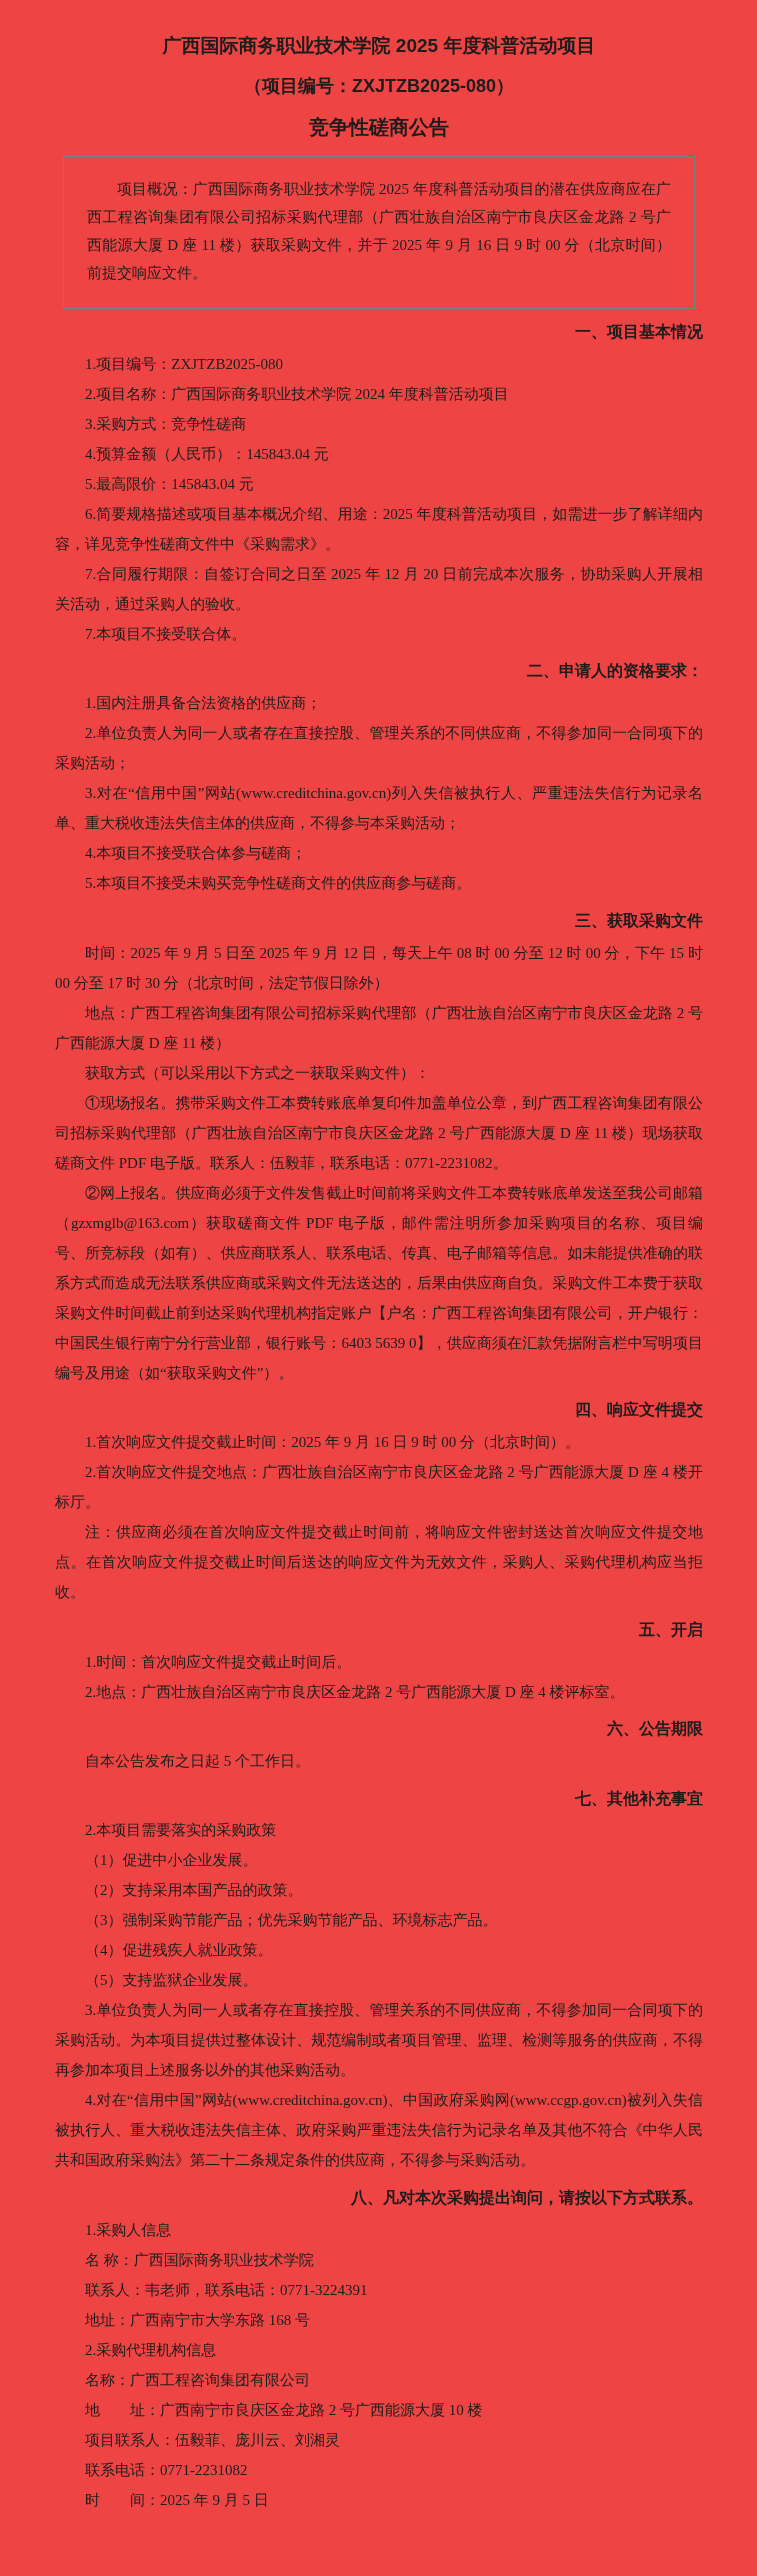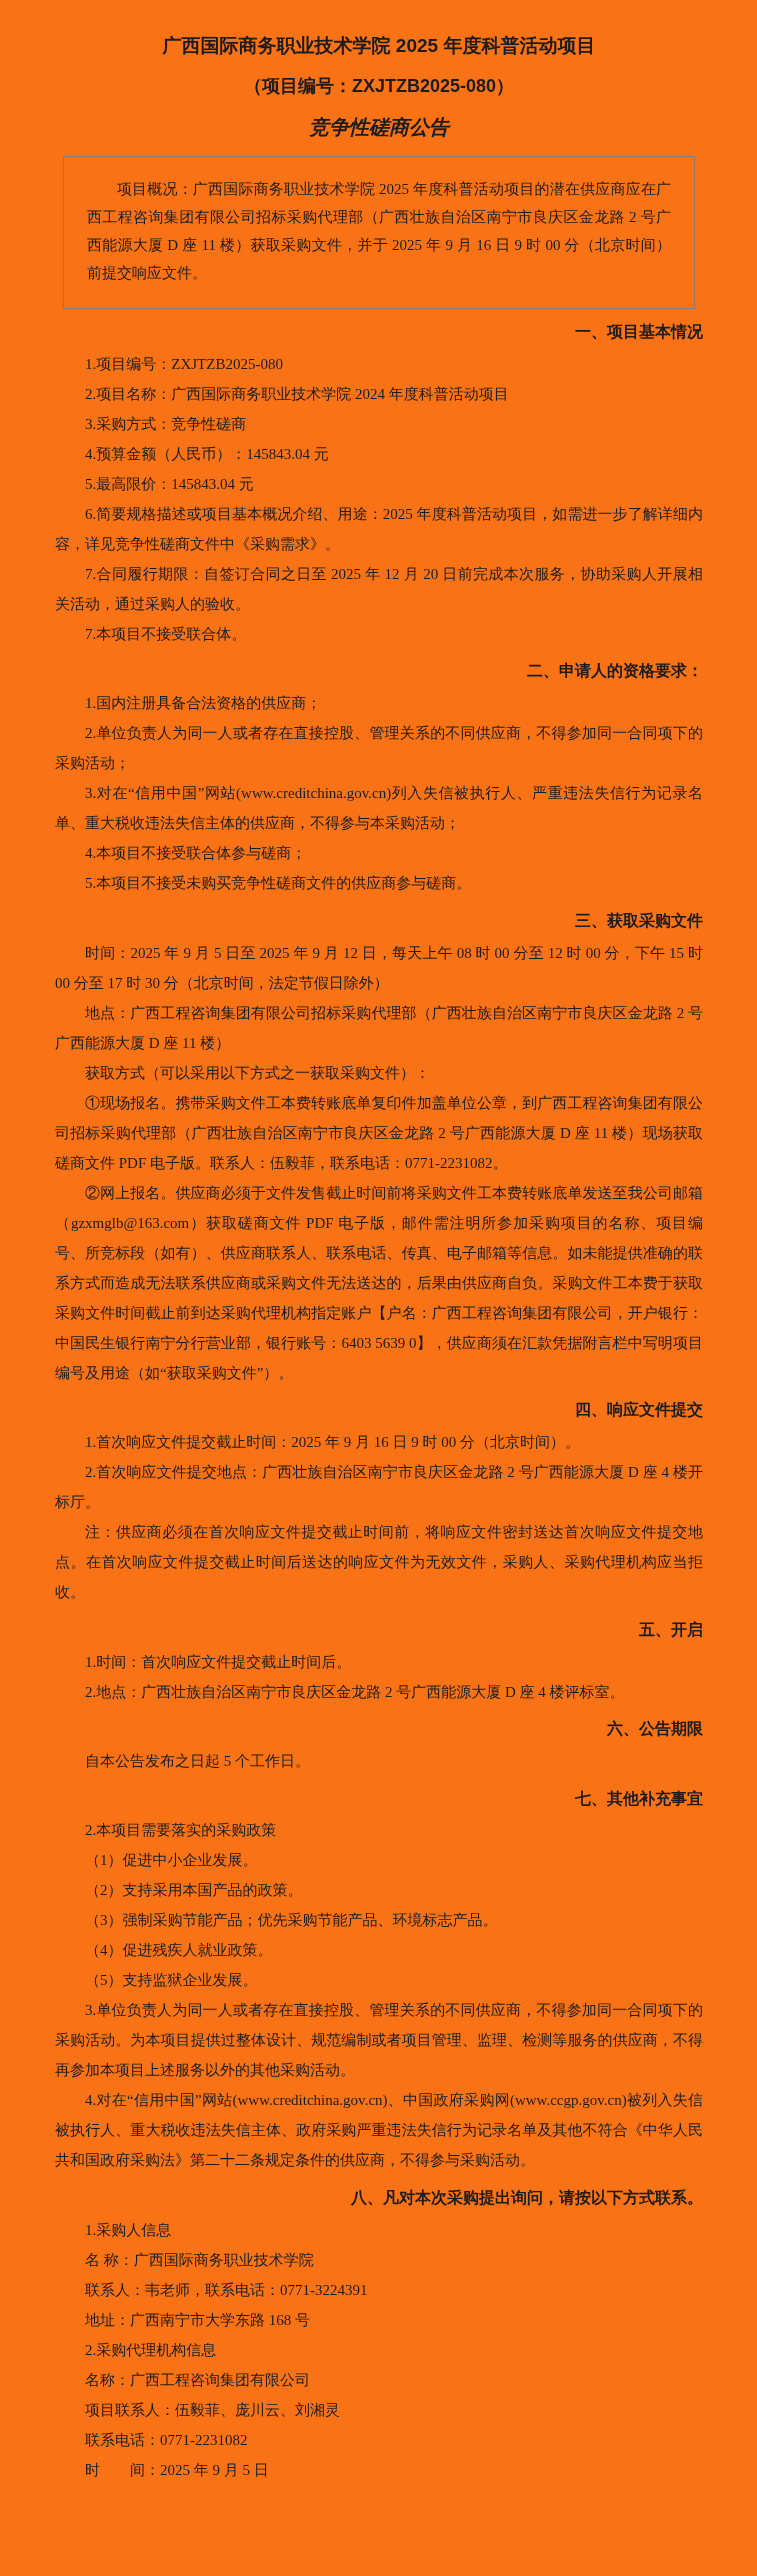--- a/index.html
+++ b/index.html
@@ -6,21 +6,21 @@
     margin: 0;
     padding: 0;
     background: #ffffff;
   }
   .page {
     width: 758px;
     height: 2576px;
     margin: 0 auto;
     box-sizing: border-box;
     padding: 32px 55px 38px 55px;
-    background: #f97316;
+    background: #ef4444;
     color: #1c1c1c;
     font-family: "Liberation Serif", "DejaVu Serif", serif;
     font-size: 15px;
     overflow: hidden;
   }
   .title-block { text-align: center; }
   .doc-title {
     font-family: "Liberation Sans", "DejaVu Sans", sans-serif;
     font-weight: bold;
     font-size: 19px;
@@ -33,21 +33,20 @@
     font-size: 18px;
     line-height: 26.5px;
     margin: 0 0 13.3px 0;
   }
   .doc-type {
     font-family: "Liberation Sans", "DejaVu Sans", sans-serif;
     font-weight: bold;
     font-size: 20px;
     line-height: 28px;
     margin: 0 0 15px 0;
-    font-style: italic;
   }
   .overview-box {
     border: 0.9px solid #7f7f7f;
     margin: 0 7.6px 5.7px 7.6px;
     padding: 7.6px 13.3px 11.4px 13.3px;
   }
   .overview-box .para {
     margin: 10px;
     text-indent: 2em;
     text-align: justify;
@@ -123,18 +122,19 @@
       <p class="para">（5）支持监狱企业发展。</p>
       <p class="para">3.单位负责人为同一人或者存在直接控股、管理关系的不同供应商，不得参加同一合同项下的采购活动。为本项目提供过整体设计、规范编制或者项目管理、监理、检测等服务的供应商，不得再参加本项目上述服务以外的其他采购活动。</p>
       <p class="para">4.对在“信用中国”网站(www.creditchina.gov.cn)、中国政府采购网(www.ccgp.gov.cn)被列入失信被执行人、重大税收违法失信主体、政府采购严重违法失信行为记录名单及其他不符合《中华人民共和国政府采购法》第二十二条规定条件的供应商，不得参与采购活动。</p>
       <div class="heading">八、凡对本次采购提出询问，请按以下方式联系。</div>
       <p class="para">1.采购人信息</p>
       <p class="para">名 称：广西国际商务职业技术学院</p>
       <p class="para">联系人：韦老师，联系电话：0771-3224391</p>
       <p class="para">地址：广西南宁市大学东路 168 号</p>
       <p class="para">2.采购代理机构信息</p>
       <p class="para">名称：广西工程咨询集团有限公司</p>
+      <p class="para">地　　址：广西南宁市良庆区金龙路 2 号广西能源大厦 10 楼</p>
       <p class="para">项目联系人：伍毅菲、庞川云、刘湘灵</p>
       <p class="para">联系电话：0771-2231082</p>
       <p class="para">时　　间：2025 年 9 月 5 日</p>
     </div>
 </div>
 
 
 </body></html>

